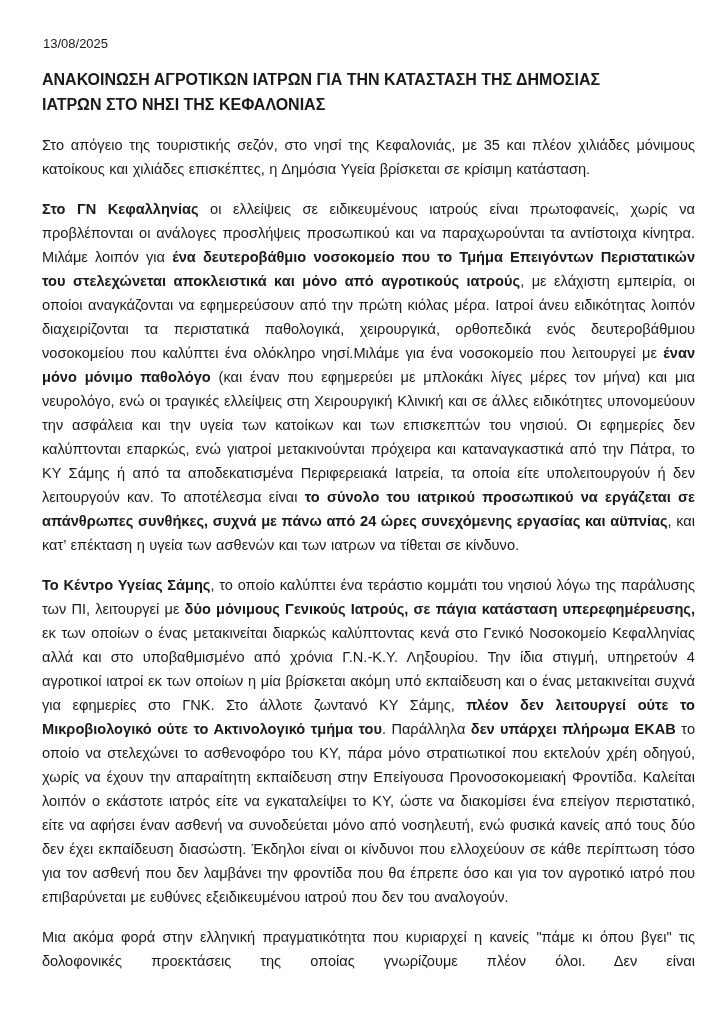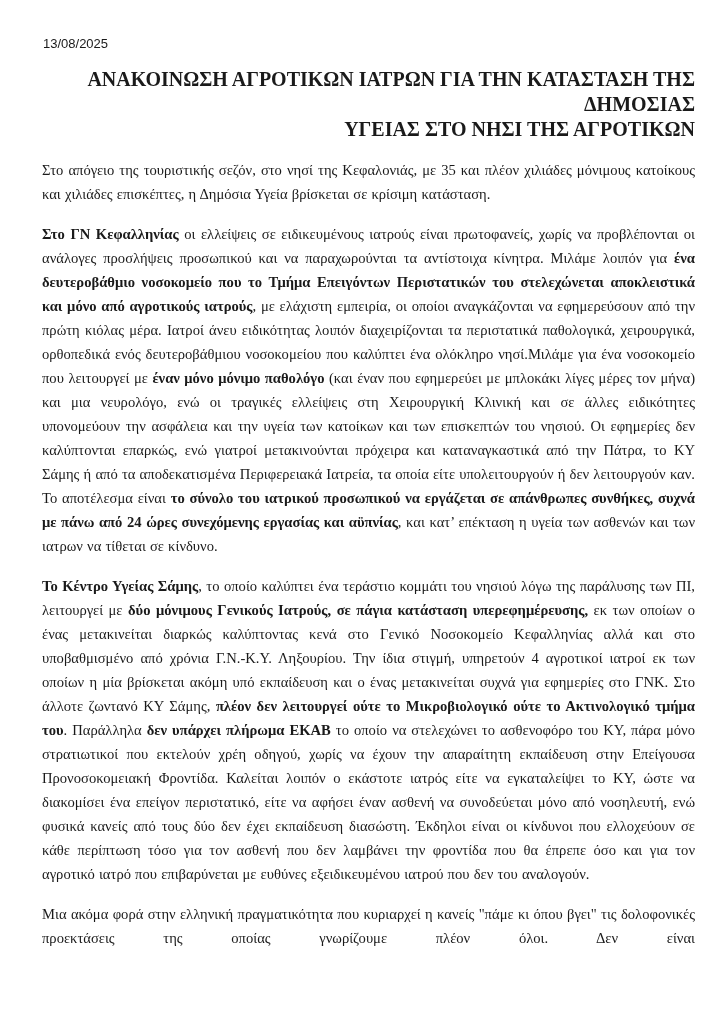--- a/index.html
+++ b/index.html
@@ -18,48 +18,46 @@
     overflow: hidden;
     font-family: "Liberation Sans", "DejaVu Sans", sans-serif;
   }
   .date {
     font-size: 13px;
     line-height: 15px;
     margin: 0 0 16px 1px;
   }
   .title {
     font-weight: bold;
-    font-size: 20px;
+    font-size: 16px;
     line-height: 25px;
-    text-align: right;
+    text-align: left;
     margin: 0 0 12px 0;
-    font-family: Liberation Serif, serif;
   }
   .title .title-line { display: block; }
   #doc-body p.para {
     font-size: 14.6px;
     line-height: 24px;
     text-align: justify;
     margin: 16px 0 10px 0;
     hyphens: none;
     word-spacing: 0.5px;
-    font-family: Liberation Serif, serif;
   }
   #doc-body p.para span.b { font-weight: bold; }
   #doc-body p.para.cutoff { text-align-last: justify; }
 </style>
 </head>
 <body>
 
 <div class="page">
   <div class="date">13/08/2025</div>
 
   <h1 class="title">
     <span class="title-line">ΑΝΑΚΟΙΝΩΣΗ ΑΓΡΟΤΙΚΩΝ ΙΑΤΡΩΝ ΓΙΑ ΤΗΝ ΚΑΤΑΣΤΑΣΗ ΤΗΣ ΔΗΜΟΣΙΑΣ</span>
-    <span class="title-line">ΥΓΕΙΑΣ ΣΤΟ ΝΗΣΙ ΤΗΣ ΑΓΡΟΤΙΚΩΝ</span>
+    <span class="title-line">ΙΑΤΡΩΝ ΣΤΟ ΝΗΣΙ ΤΗΣ ΚΕΦΑΛΟΝΙΑΣ</span>
   </h1>
 
   <div id="doc-body">
       <p class="para"><span>Στο απόγειο της τουριστικής σεζόν, στο νησί της Κεφαλονιάς, με 35 και πλέον χιλιάδες μόνιμους κατοίκους και χιλιάδες επισκέπτες, η Δημόσια Υγεία βρίσκεται σε κρίσιμη κατάσταση.</span></p>
       <p class="para"><span class="b">Στο ΓΝ Κεφαλληνίας</span><span> οι ελλείψεις σε ειδικευμένους ιατρούς είναι πρωτοφανείς, χωρίς να προβλέπονται οι ανάλογες προσλήψεις προσωπικού και να παραχωρούνται τα αντίστοιχα κίνητρα. Μιλάμε λοιπόν για </span><span class="b">ένα δευτεροβάθμιο νοσοκομείο που το Τμήμα Επειγόντων Περιστατικών του στελεχώνεται αποκλειστικά και μόνο από αγροτικούς ιατρούς</span><span>, με ελάχιστη εμπειρία, οι οποίοι αναγκάζονται να εφημερεύσουν από την πρώτη κιόλας μέρα. Ιατροί άνευ ειδικότητας λοιπόν διαχειρίζονται τα περιστατικά παθολογικά, χειρουργικά, ορθοπεδικά ενός δευτεροβάθμιου νοσοκομείου που καλύπτει ένα ολόκληρο νησί.Μιλάμε για ένα νοσοκομείο που λειτουργεί με </span><span class="b">έναν μόνο μόνιμο παθολόγο</span><span> (και έναν που εφημερεύει με μπλοκάκι λίγες μέρες τον μήνα) και μια νευρολόγο, ενώ οι τραγικές ελλείψεις στη Χειρουργική Κλινική και σε άλλες ειδικότητες υπονομεύουν την ασφάλεια και την υγεία των κατοίκων και των επισκεπτών του νησιού. Οι εφημερίες δεν καλύπτονται επαρκώς, ενώ γιατροί μετακινούνται πρόχειρα και καταναγκαστικά από την Πάτρα, το ΚΥ Σάμης ή από τα αποδεκατισμένα Περιφερειακά Ιατρεία, τα οποία είτε υπολειτουργούν ή δεν λειτουργούν καν. Το αποτέλεσμα είναι </span><span class="b">το σύνολο του ιατρικού προσωπικού να εργάζεται σε απάνθρωπες συνθήκες, συχνά με πάνω από 24 ώρες συνεχόμενης εργασίας και αϋπνίας</span><span>, και κατ’ επέκταση η υγεία των ασθενών και των ιατρων να τίθεται σε κίνδυνο.</span></p>
       <p class="para"><span class="b">Το Κέντρο Υγείας Σάμης</span><span>, το οποίο καλύπτει ένα τεράστιο κομμάτι του νησιού λόγω της παράλυσης των ΠΙ,  λειτουργεί με </span><span class="b">δύο μόνιμους Γενικούς Ιατρούς, σε πάγια κατάσταση υπερεφημέρευσης,</span><span> εκ των οποίων ο ένας μετακινείται διαρκώς καλύπτοντας κενά στο Γενικό Νοσοκομείο Κεφαλληνίας αλλά και στο υποβαθμισμένο από χρόνια Γ.Ν.-Κ.Υ. Ληξουρίου. Την ίδια στιγμή, υπηρετούν 4 αγροτικοί ιατροί εκ των οποίων η μία βρίσκεται ακόμη υπό εκπαίδευση και ο ένας μετακινείται συχνά για εφημερίες στο ΓΝΚ. Στο άλλοτε ζωντανό ΚΥ Σάμης, </span><span class="b">πλέον δεν λειτουργεί ούτε το Μικροβιολογικό ούτε το Ακτινολογικό τμήμα του</span><span>. Παράλληλα </span><span class="b">δεν υπάρχει πλήρωμα ΕΚΑΒ</span><span> το οποίο να στελεχώνει το ασθενοφόρο του ΚΥ, πάρα μόνο στρατιωτικοί που εκτελούν χρέη οδηγού, χωρίς να έχουν την απαραίτητη εκπαίδευση στην Επείγουσα Προνοσοκομειακή Φροντίδα. Καλείται λοιπόν ο εκάστοτε ιατρός είτε να εγκαταλείψει το ΚΥ, ώστε να διακομίσει ένα επείγον περιστατικό, είτε να αφήσει έναν ασθενή να συνοδεύεται μόνο από νοσηλευτή, ενώ φυσικά κανείς από τους δύο δεν έχει εκπαίδευση διασώστη. Έκδηλοι είναι οι κίνδυνοι που ελλοχεύουν  σε κάθε περίπτωση τόσο για τον ασθενή που δεν λαμβάνει την φροντίδα που θα έπρεπε όσο και για τον αγροτικό ιατρό που επιβαρύνεται με ευθύνες εξειδικευμένου ιατρού που δεν του αναλογούν.</span></p>
       <p class="para cutoff"><span>Μια ακόμα φορά στην ελληνική πραγματικότητα που κυριαρχεί η κανείς "πάμε κι όπου βγει" τις δολοφονικές προεκτάσεις της οποίας γνωρίζουμε πλέον όλοι. Δεν είναι</span></p>
     </div>
 </div>
 

